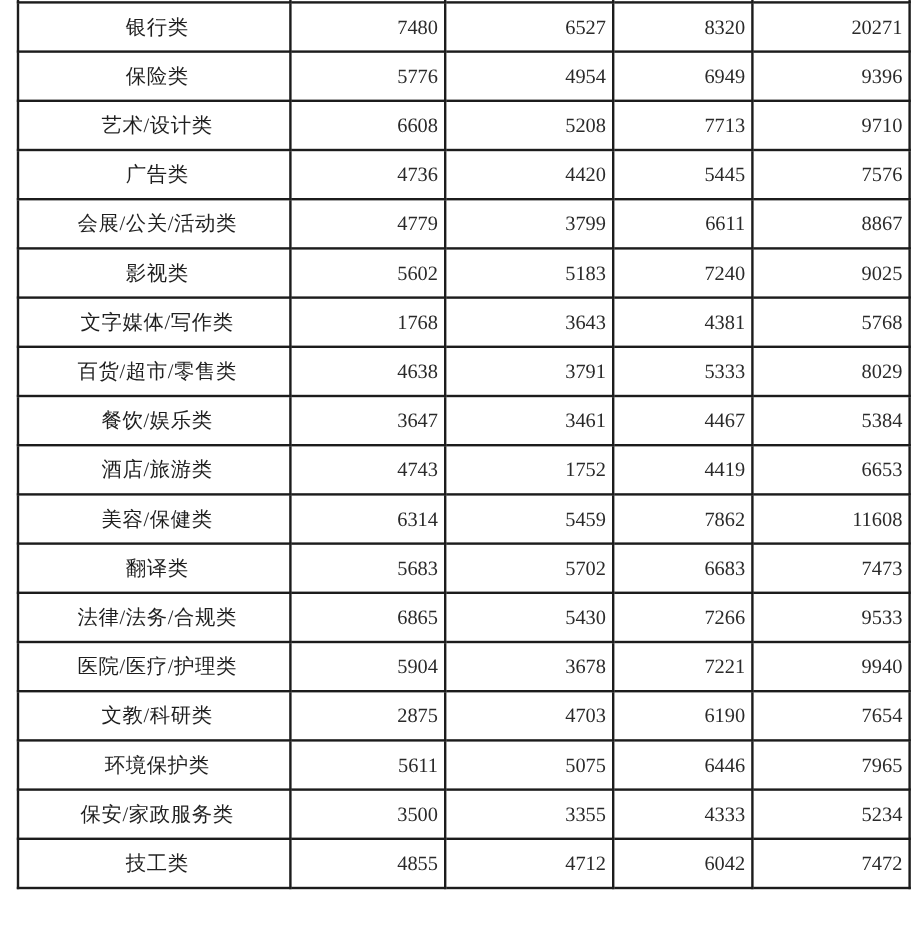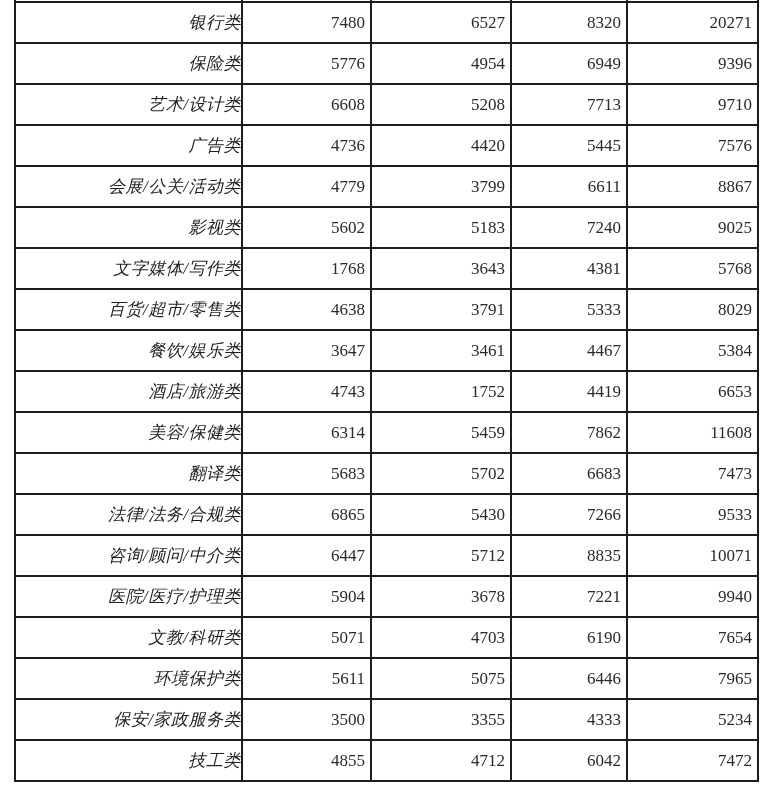--- a/index.html
+++ b/index.html
@@ -30,24 +30,23 @@
     border: 2px solid #1c1c1c;
     height: 39px;
     font-size: 17px;
     line-height: 1;
     overflow: hidden;
     white-space: nowrap;
     vertical-align: middle;
     background: #ffffff;
   }
   td.cat {
-    text-align: right;
+    text-align: center;
     padding: 0 0 0 5px;
     letter-spacing: 0.5px;
-    font-style: italic;
   }
   td.num {
     text-align: right;
     padding: 0 5px 0 0;
     font-size: 16px;
     color: #2a2a2a;
   }
   tr.clipped td {
     border-top: none; 
   }
@@ -159,36 +158,29 @@
           <td class="num">7473</td>
         </tr>
         <tr>
           <td class="cat">法律/法务/合规类</td>
           <td class="num">6865</td>
           <td class="num">5430</td>
           <td class="num">7266</td>
           <td class="num">9533</td>
         </tr>
         <tr>
-          <td class="cat">咨询/顾问/中介类</td>
-          <td class="num">6447</td>
-          <td class="num">5712</td>
-          <td class="num">8835</td>
-          <td class="num">10071</td>
-        </tr>
-        <tr>
           <td class="cat">医院/医疗/护理类</td>
           <td class="num">5904</td>
           <td class="num">3678</td>
           <td class="num">7221</td>
           <td class="num">9940</td>
         </tr>
         <tr>
           <td class="cat">文教/科研类</td>
-          <td class="num">5071</td>
+          <td class="num">2875</td>
           <td class="num">4703</td>
           <td class="num">6190</td>
           <td class="num">7654</td>
         </tr>
         <tr>
           <td class="cat">环境保护类</td>
           <td class="num">5611</td>
           <td class="num">5075</td>
           <td class="num">6446</td>
           <td class="num">7965</td>

